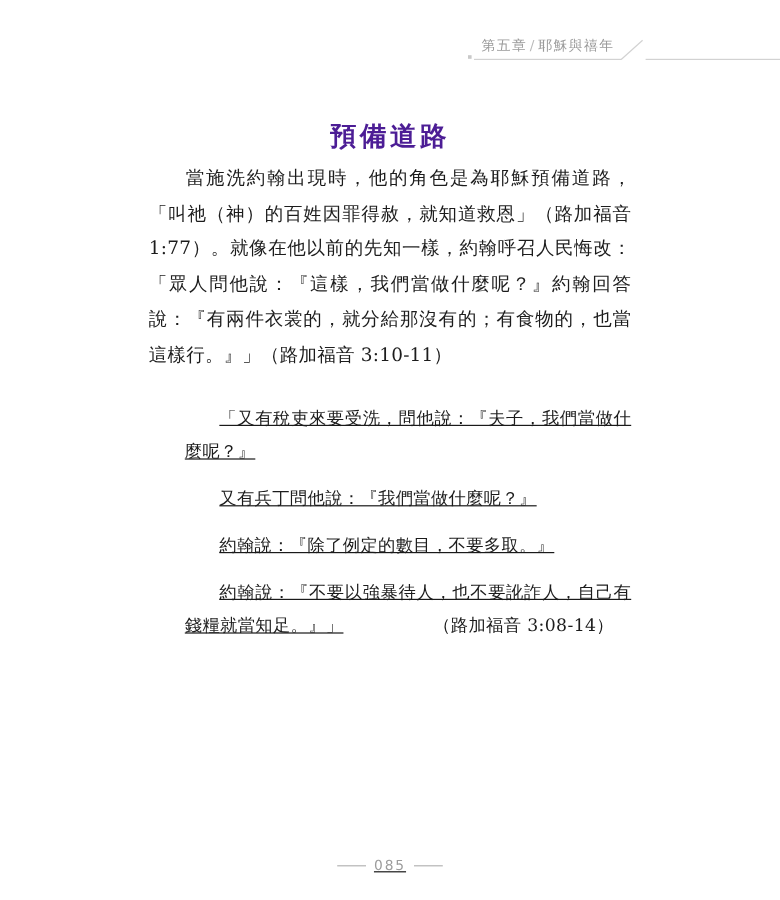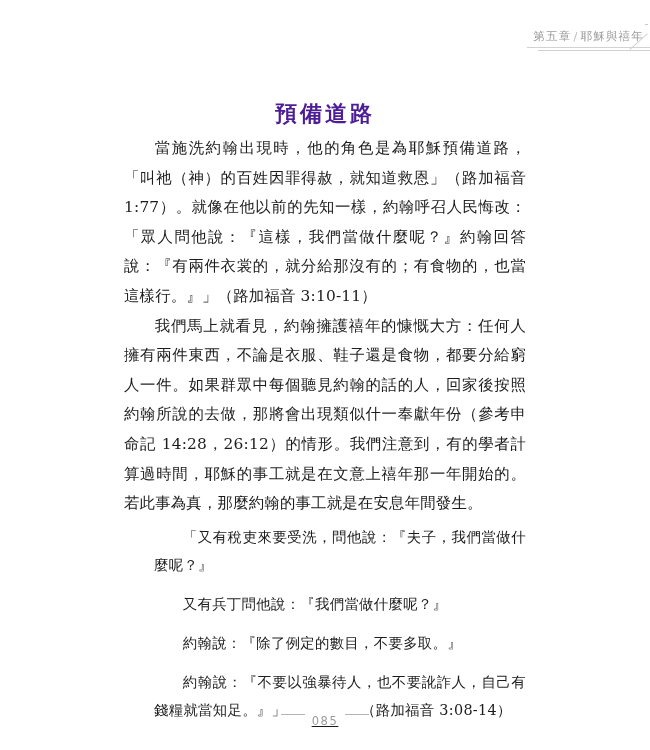--- a/index.html
+++ b/index.html
@@ -24,21 +24,20 @@
     right: 0;
     height: 26px;
   }
   .rh-inner {
     position: absolute;
     right: 0px;
     top: 0;
     display: flex;
     align-items: flex-end;
     height: 26px;
-    flex-direction: column;
   }
   .rh-lead-dot {
     width: 3px;
     height: 3px;
     background: #c9c9c9;
     margin-bottom: 1px;
     margin-right: 2px;
   }
   .rh-text-wrap {
     position: relative;
@@ -109,23 +108,24 @@
     text-justify: inter-character;
     text-indent: 2em;
     letter-spacing: 0.2px;
     color: #1c1c1c;
   }
   p.body-par + p.body-par {
     margin-top: 0px;
   }
 
   .quote-block {
-    margin-top: 4px;
+    margin-top: 23px;
     padding-left: 30px;
     padding-right: 0px;
+    text-decoration: underline;
   }
   p.quote-par {
     margin: 0 0 11px 0;
     font-size: 14.4px;
     line-height: 28px;
     text-align: justify;
     text-justify: inter-character;
     text-indent: 2em;
     letter-spacing: 0.3px;
     color: #1c1c1c;
@@ -139,20 +139,21 @@
     white-space: nowrap;
   }
 
   
   .folio {
     position: absolute;
     bottom: 22px;
     left: 0;
     right: 0;
     display: flex;
+    align-items: center;
     justify-content: center;
     gap: 7px;
     text-decoration: underline;
   }
   .folio-rule {
     width: 24px;
     height: 1px;
     background: #b4b4b4;
   }
   .folio-num {
@@ -174,21 +175,20 @@
     <span class="rh-diag"></span>
     <span class="rh-tail"></span>
   </div>
 </div>
 
 <h1 class="page-title">預備道路</h1>
 
 <div class="content">
 
   <p class="body-par">當施洗約翰出現時，他的角色是為耶穌預備道路，「叫祂（神）的百姓因罪得赦，就知道救恩」（路加福音 1:77）。就像在他以前的先知一樣，約翰呼召人民悔改：「眾人問他說：『這樣，我們當做什麼呢？』約翰回答說：『有兩件衣裳的，就分給那沒有的；有食物的，也當這樣行。』」（路加福音 3:10-11）</p>
-  <p class="body-par">我們馬上就看見，約翰擁護禧年的慷慨大方：任何人擁有兩件東西，不論是衣服、鞋子還是食物，都要分給窮人一件。如果群眾中每個聽見約翰的話的人，回家後按照約翰所說的去做，那將會出現類似什一奉獻年份（參考申命記 14:28，26:12）的情形。我們注意到，有的學者計算過時間，耶穌的事工就是在文意上禧年那一年開始的。若此事為真，那麼約翰的事工就是在安息年間發生。</p>
 
   <div class="quote-block">
     <p class="quote-par">「又有稅吏來要受洗，問他說：『夫子，我們當做什麼呢？』</p>
     <p class="quote-par">又有兵丁問他說：『我們當做什麼呢？』</p>
     <p class="quote-par">約翰說：『除了例定的數目，不要多取。』</p>
     <p class="quote-par"><span>約翰說：『不要以強暴待人，也不要訛詐人，自己有錢糧就當知足。』」</span><span class="quote-ref">（路加福音 3:08-14）</span></p>
   </div>
 </div>
 
 <div class="folio">

